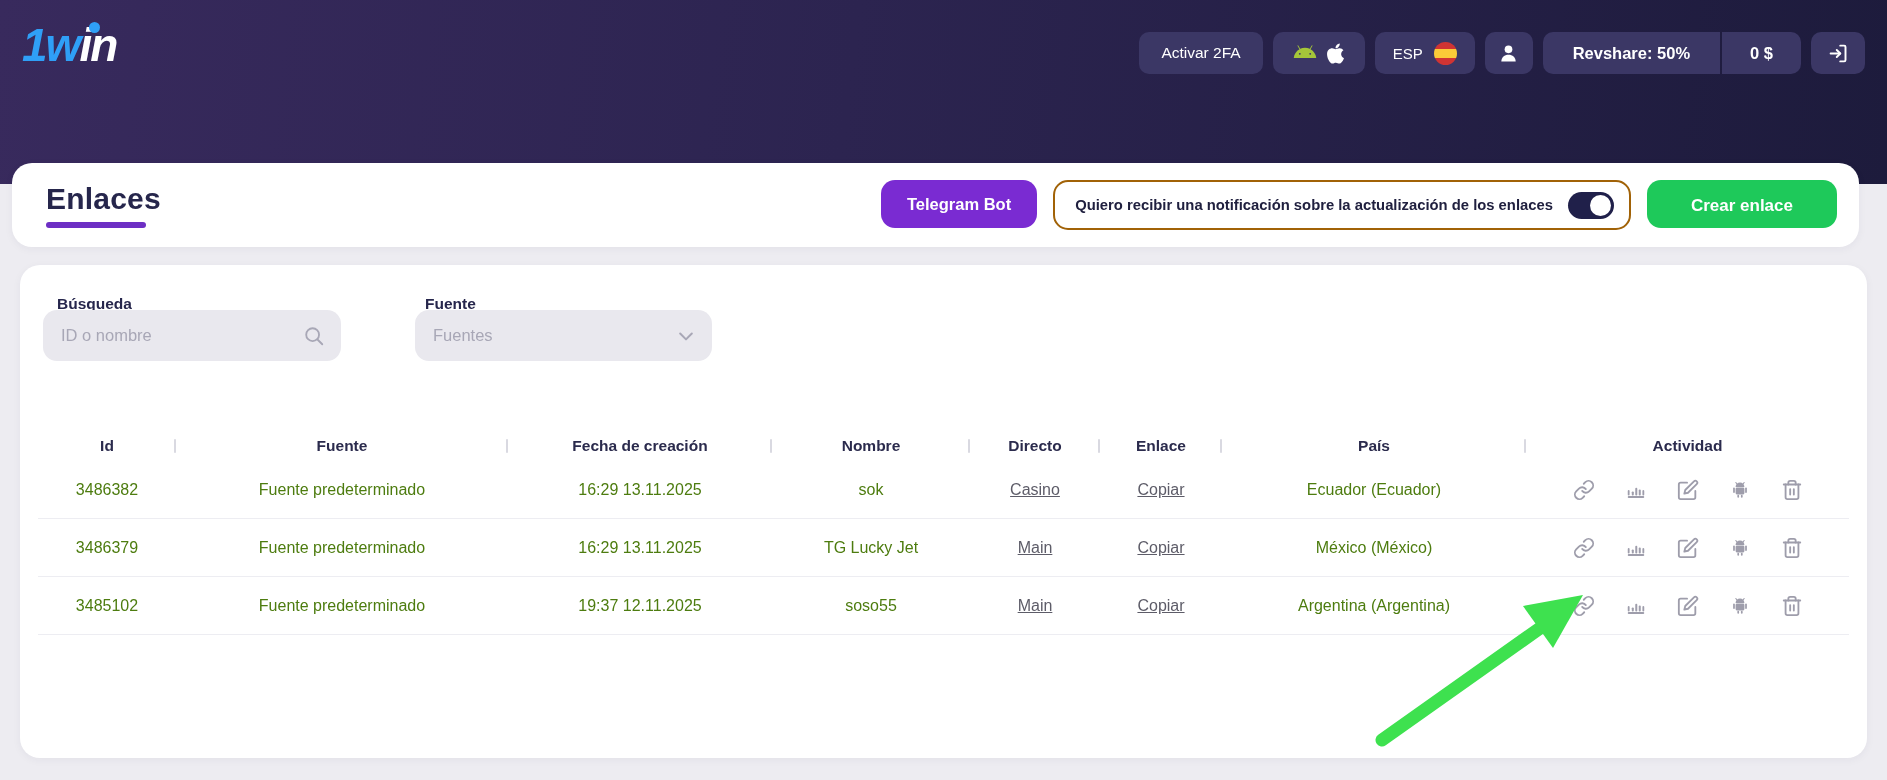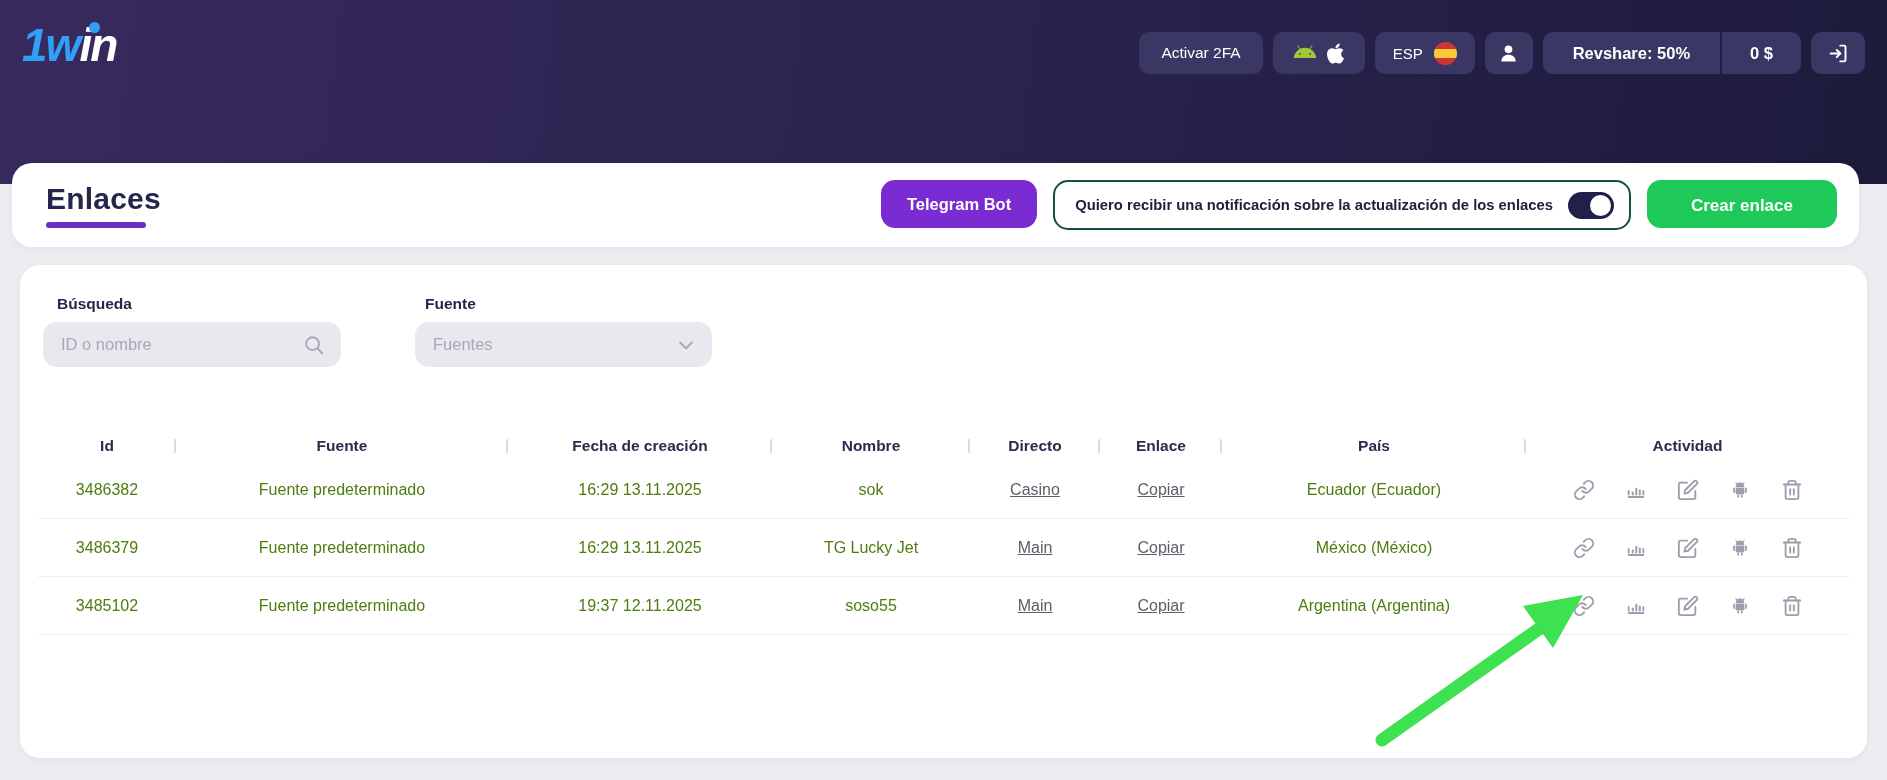--- a/index.html
+++ b/index.html
@@ -45,35 +45,35 @@
   
   .card { position:absolute; background:#fff; border-radius:20px; box-shadow:0 2px 8px rgba(30,30,70,.05); }
   .card-title { left:12px; top:163px; width:1847px; height:84px;
                 display:flex; align-items:center; justify-content:space-between; padding:0 22px 0 34px; }
   .title-wrap h1 { font-size:30px; font-weight:800; color:#26264c; letter-spacing:.2px; }
   .title-underline { width:100px; height:6px; border-radius:4px; background:#6d2fc4; margin-top:6px; }
 
   .tools { display:flex; align-items:flex-start; gap:16px; }
   .btn-telegram { height:48px; padding:0 26px; border:none; border-radius:14px; background:#7a2bd2;
                   color:#fff; font-weight:bold; font-size:16.5px; cursor:pointer; font-family:inherit; }
-  .notif { height:50px; border:2px solid #14532d; border-radius:15px; display:flex; align-items:center;
+  .notif { height:50px; border:2px solid #a16207; border-radius:15px; display:flex; align-items:center;
            gap:15px; padding:0 15px 0 20px; }
   .notif-label { font-size:14.8px; font-weight:bold; color:#20203f; white-space:nowrap; }
   .toggle { width:46px; height:27px; border-radius:14px; background:#20204a; position:relative; cursor:pointer; flex:none; }
   .toggle .knob { position:absolute; right:3px; top:3px; width:21px; height:21px; border-radius:50%; background:#fff; }
   .btn-create { height:48px; padding:16px 44px; border:none; border-radius:14px; background:#1ec95a;
                 color:#fff; font-weight:bold; font-size:17px; cursor:pointer; font-family:inherit; }
 
   .card-main { left:20px; top:265px; width:1847px; height:493px; }
 
   
   .flabel { position:absolute; font-size:15.5px; font-weight:bold; color:#26264c; }
   .lbl-search { left:37px; top:30px; }
   .lbl-source { left:405px; top:30px; }
-  .finput { position:absolute; top:57px; height:45px; background:#e9e8ee; border-radius:14px;
+  .finput { position:absolute; top:45px; height:51px; background:#e9e8ee; border-radius:14px;
             display:flex; align-items:center; padding:0 16px 0 18px; }
   .search-box { left:23px; width:298px; }
   .search-box input { flex:1; border:none; outline:none; background:transparent; font-size:16.5px;
                       color:#55546a; font-family:inherit; min-width:0; }
   .search-box input::placeholder { color:#a8a7b6; }
   .select-box { left:395px; width:297px; justify-content:space-between; cursor:pointer; }
   .select-value { font-size:16.5px; color:#a8a7b6; }
   .gray-ic { color:#a8a7b6; flex:none; }
 
   

